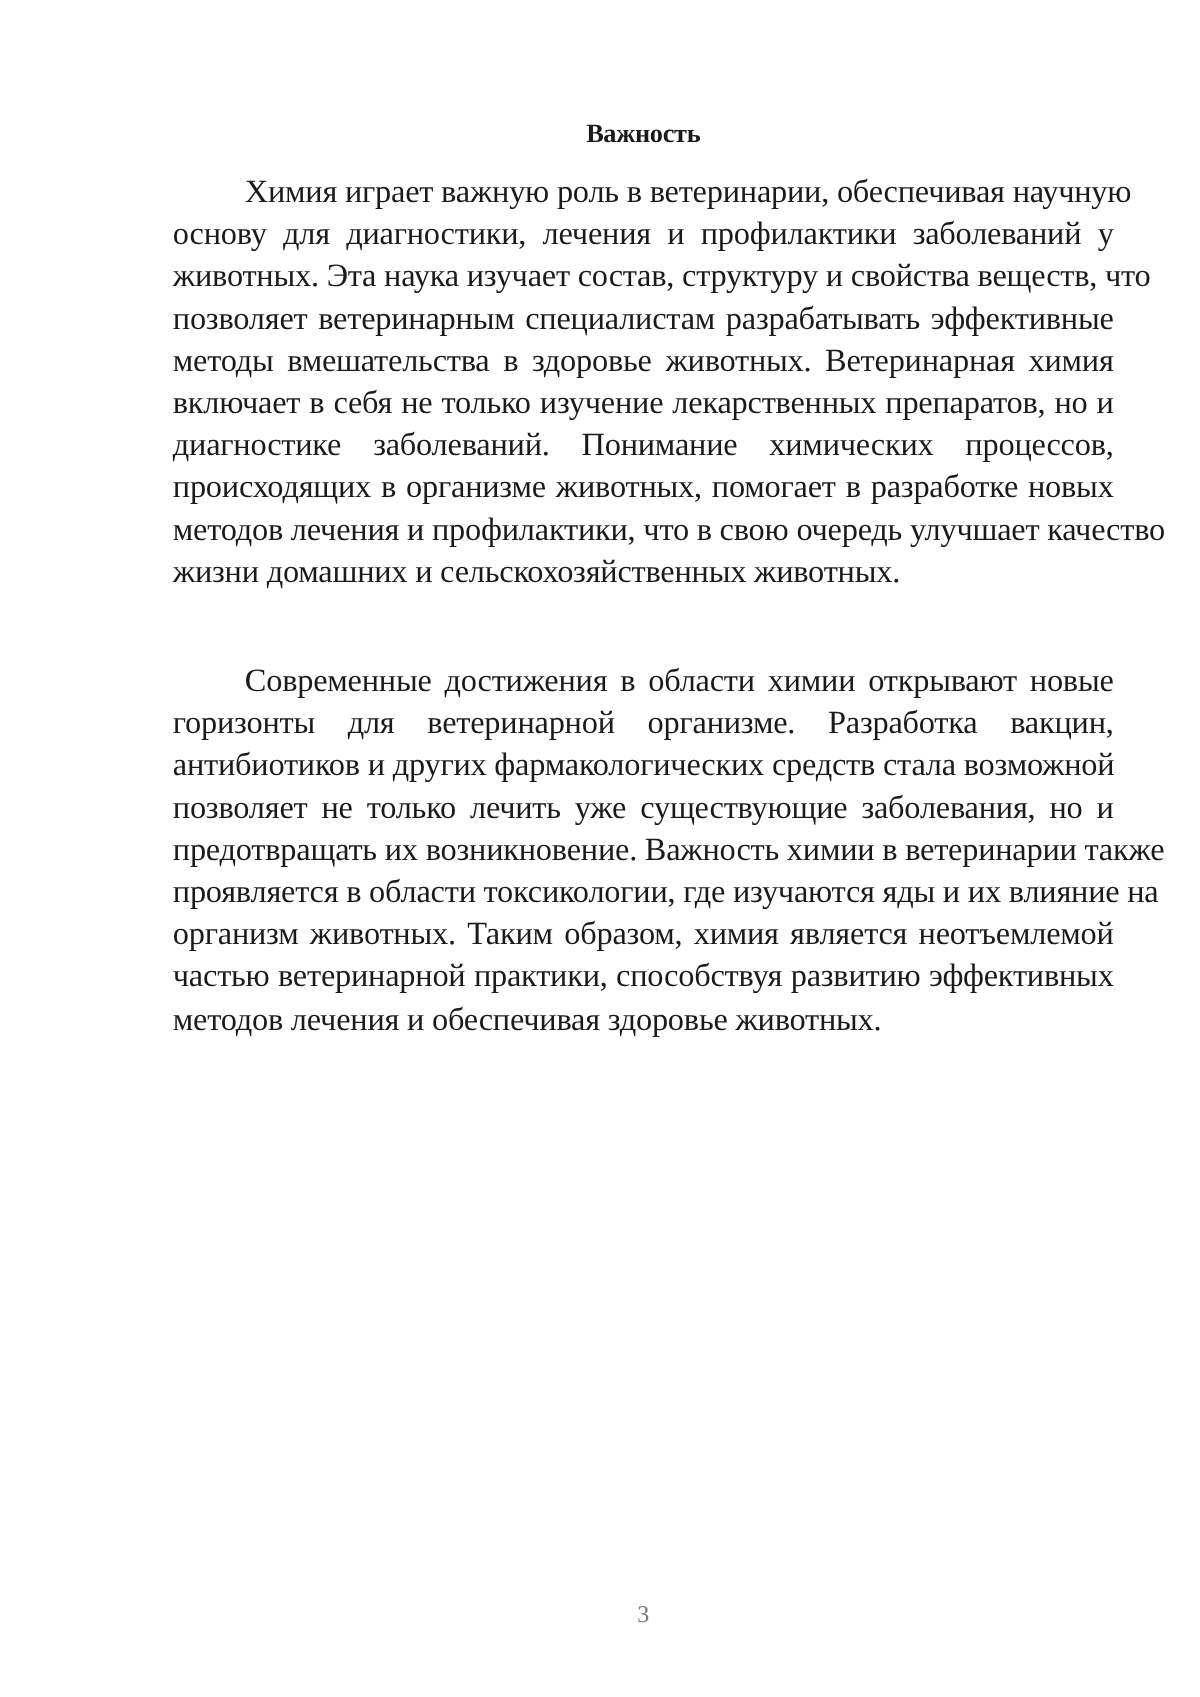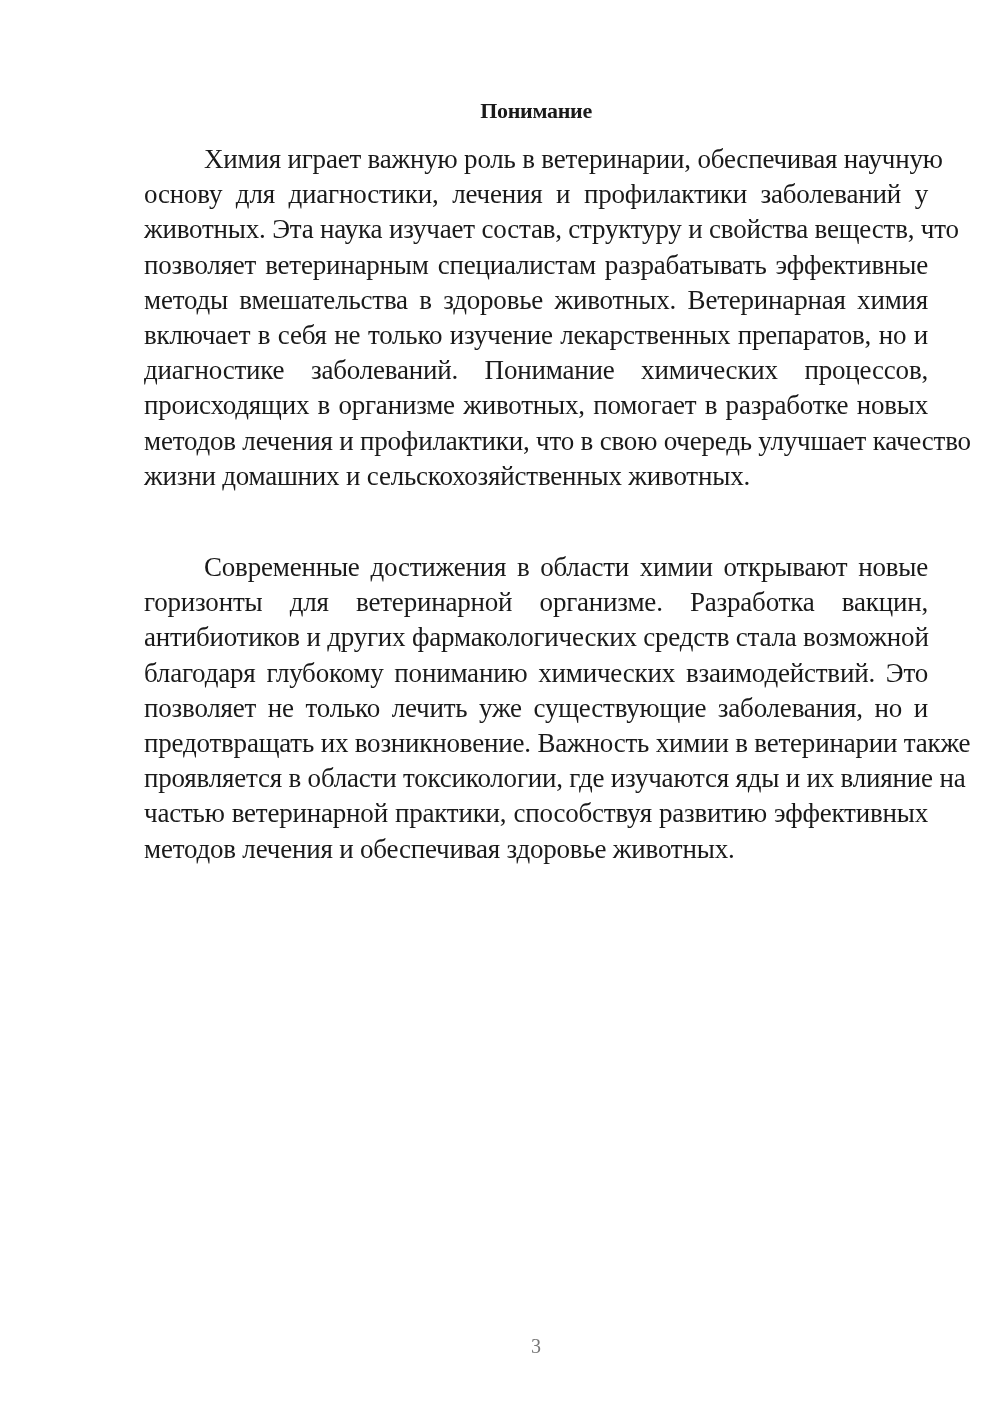--- a/index.html
+++ b/index.html
@@ -70,42 +70,42 @@
       font-size: 20px;
       line-height: 24px;
       color: #777777;
     }
   </style>
 </head>
 <body>
 
 <div class="page">
 
-  <div class="title">Понимание</div>
+  <div class="title">Важность</div>
 
   <div class="para p1">
     <span class="line first">Химия играет важную роль в ветеринарии, обеспечивая научную</span>
     <span class="line">основу для диагностики, лечения и профилактики заболеваний у</span>
     <span class="line">животных. Эта наука изучает состав, структуру и свойства веществ, что</span>
     <span class="line">позволяет ветеринарным специалистам разрабатывать эффективные</span>
     <span class="line">методы вмешательства в здоровье животных. Ветеринарная химия</span>
     <span class="line">включает в себя не только изучение лекарственных препаратов, но и</span>
     <span class="line">диагностике заболеваний. Понимание химических процессов,</span>
     <span class="line">происходящих в организме животных, помогает в разработке новых</span>
     <span class="line">методов лечения и профилактики, что в свою очередь улучшает качество</span>
     <span class="line last">жизни домашних и сельскохозяйственных животных.</span>
   </div>
 
   <div class="para p2">
     <span class="line first">Современные достижения в области химии открывают новые</span>
     <span class="line">горизонты для ветеринарной организме. Разработка вакцин,</span>
     <span class="line">антибиотиков и других фармакологических средств стала возможной</span>
-    <span class="line">благодаря глубокому пониманию химических взаимодействий. Это</span>
     <span class="line">позволяет не только лечить уже существующие заболевания, но и</span>
     <span class="line">предотвращать их возникновение. Важность химии в ветеринарии также</span>
     <span class="line">проявляется в области токсикологии, где изучаются яды и их влияние на</span>
+    <span class="line">организм животных. Таким образом, химия является неотъемлемой</span>
     <span class="line">частью ветеринарной практики, способствуя развитию эффективных</span>
     <span class="line last">методов лечения и обеспечивая здоровье животных.</span>
   </div>
 
   <div class="page-number">3</div>
 
 </div>
 
 </body></html>

